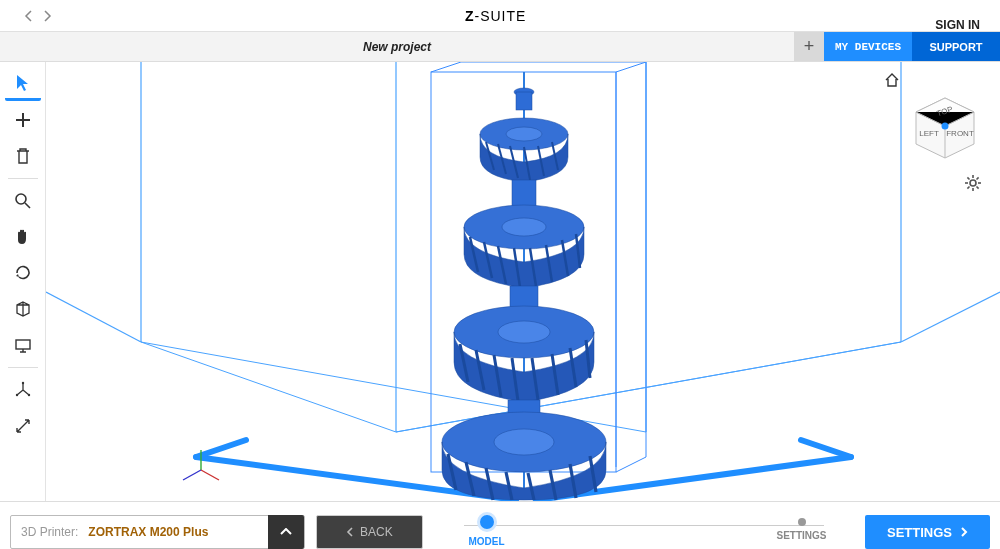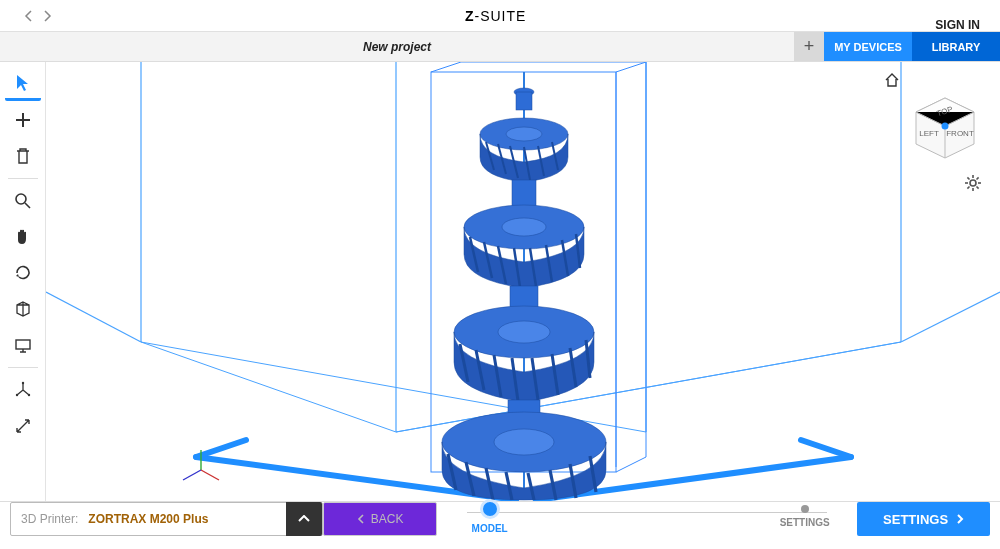--- a/index.html
+++ b/index.html
@@ -10,44 +10,44 @@
 .topbar .navbtn { width: 18px; height: 18px; display:flex; align-items:center; justify-content:center; color:#888; cursor:pointer; }
 .topbar .title { flex:1; text-align:center; letter-spacing:1px; font-size:14px; }
 .topbar .title b { font-weight:900; }
 .topbar .signin { font-size:12px; font-weight:600; color:#222; cursor:pointer;margin-top:18px; }
 
 
 .tabsrow { height: 30px; display:flex; align-items:stretch; background:#f3f3f3; border-bottom:1px solid #ddd; }
 .tabsrow .projecttab { flex:1; display:flex; align-items:center; justify-content:center; font-size:12px; font-weight:600; color:#222; background:#f3f3f3;font-style:italic; }
 .tabsrow .addtab { width:30px; background:#d9d9d9; display:flex; align-items:center; justify-content:center; cursor:pointer; font-size:18px; color:#555; font-weight:300; }
 .tabsrow .righttab { width:88px; display:flex; align-items:center; justify-content:center; font-size:11px; font-weight:700; color:#fff; cursor:pointer; }
-.tabsrow .mydevices { background:#1f8eff; }
+.tabsrow .mydevices { background:#1f8eff;font-family:Liberation Mono, monospace; }
 .tabsrow .library { background:#0066d6; }
 
 
 .main { position:relative; height: calc(549px - 32px - 30px - 48px); display:flex; }
 .lefttool { width:46px; background:#fff; border-right:1px solid #e3e3e3; display:flex; flex-direction:column; align-items:center; padding-top:4px; }
 .lefttool .tb { width:36px; height:34px; display:flex; align-items:center; justify-content:center; cursor:pointer; color:#444; margin:1px 0; border-radius:2px; }
 .lefttool .tb.active { border-bottom:3px solid #1f8eff; color:#1f8eff; }
 .lefttool .sep { width:30px; height:1px; background:#ddd; margin:4px 0; }
 
 .canvas { flex:1; position:relative; background:#fff; overflow:hidden; }
 .canvas svg.scene { position:absolute; top:0; left:0; width:100%; height:100%; }
 
 .homeicon { position:absolute; top:10px; right:100px; cursor:pointer; }
 .viewcube { position:absolute; top:30px; right:18px; width:74px; height:74px; cursor:pointer; }
 .gear { position:absolute; top:112px; right:18px; cursor:pointer; color:#555; }
 
 
-.bottombar { height:48px; display:flex; align-items:flex-start; padding:0 10px; border-top:1px solid #ddd; gap:0; }
+.bottombar { height:48px; display:flex; align-items:flex-end; padding:0 10px; border-top:1px solid #ddd; gap:11px; }
 .printer { display:flex; align-items:center; border:1px solid #bbb; border-radius:2px; height:34px; width:330px; }
 .printer .label { padding:0 10px; font-size:12px; color:#999; }
 .printer .val { font-size:12px; font-weight:700; color:#a16207; }
 .printer .drop { width:36px; height:34px; margin-left:auto; background:#333; display:flex; align-items:center; justify-content:center; color:#fff; border-radius:0 2px 2px 0; }
-.backbtn { width:120px; height:34px; border:1px solid #ccc; background:#6d28d9; border-radius:2px; display:flex; align-items:center; justify-content:center; font-size:12px; color:#bbb; gap:6px; cursor:pointer; }
+.backbtn { width:120px; height:34px; border:1px solid #ccc; background:#404040; border-radius:2px; display:flex; align-items:center; justify-content:center; font-size:12px; color:#bbb; gap:6px; cursor:pointer; }
 
 .stepper { flex:1; display:flex; align-items:center; justify-content:center; position:relative; height:34px; }
 .stepper .track { position:absolute; top:10px; left:30px; right:30px; height:1px; background:#ccc; }
 .stepper .steps { display:flex; justify-content:space-between; width:420px; position:relative; }
 .stepper .step { display:flex; flex-direction:column; align-items:center; width:105px; }
 .stepper .dot { width:8px; height:8px; border-radius:50%; background:#999; margin-bottom:4px; position:relative; z-index:2; }
 .stepper .step.active .dot { width:14px; height:14px; background:#1f8eff; border:3px solid #cfe6ff; box-sizing:content-box; margin-top:-6px; }
 .stepper .lbl { font-size:10px; font-weight:600; color:#888; }
 .stepper .step.active .lbl { color:#1f8eff; }
 
@@ -70,21 +70,21 @@
   <div class="title">
     <b>Z</b><span>-SUITE</span>
   </div>
   <div class="signin">SIGN IN</div>
 </div>
 
 <div class="tabsrow">
   <div class="projecttab">New project</div>
   <div class="addtab">+</div>
   <div class="righttab mydevices">MY DEVICES</div>
-  <div class="righttab library">LIBRARY</div>
+  <div class="righttab library">SUPPORT</div>
 </div>
 
 <div class="main">
 
   <div class="lefttool">
     <div class="tb active">
       <svg width="16" height="18" viewBox="0 0 16 18">
           <path d="M2 1 L2 15 L6 11 L9 17 L11 16 L8 10 L13 10 Z" fill="#1f8eff"></path>
         </svg>
     </div>

